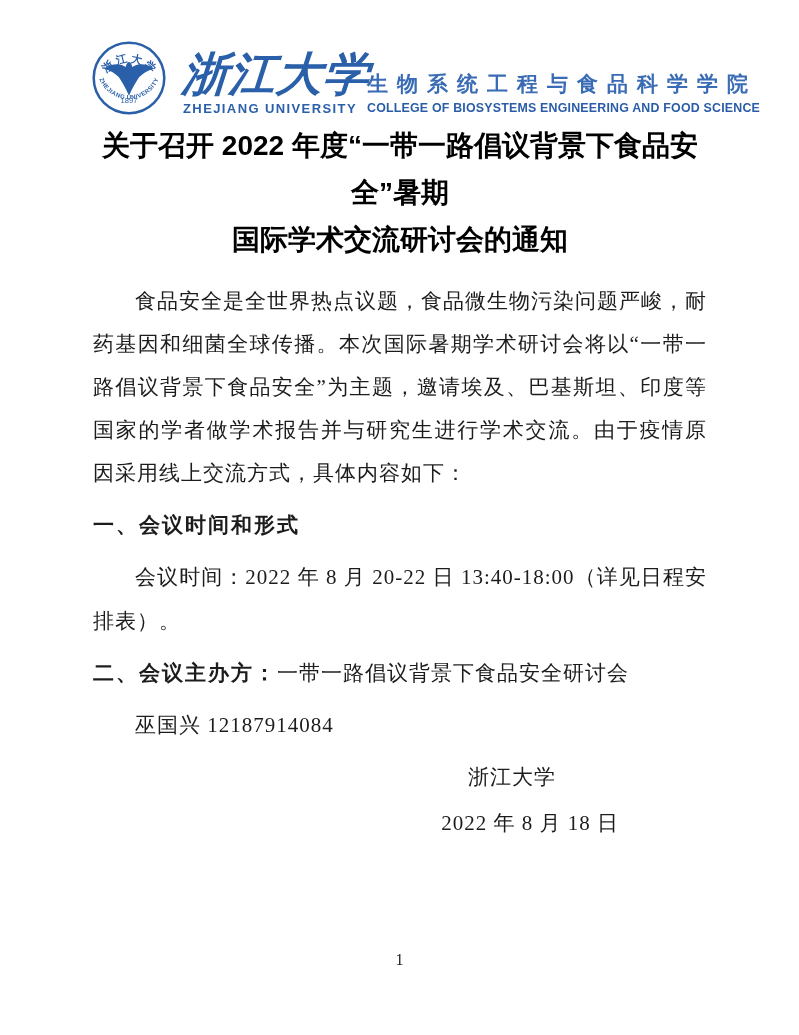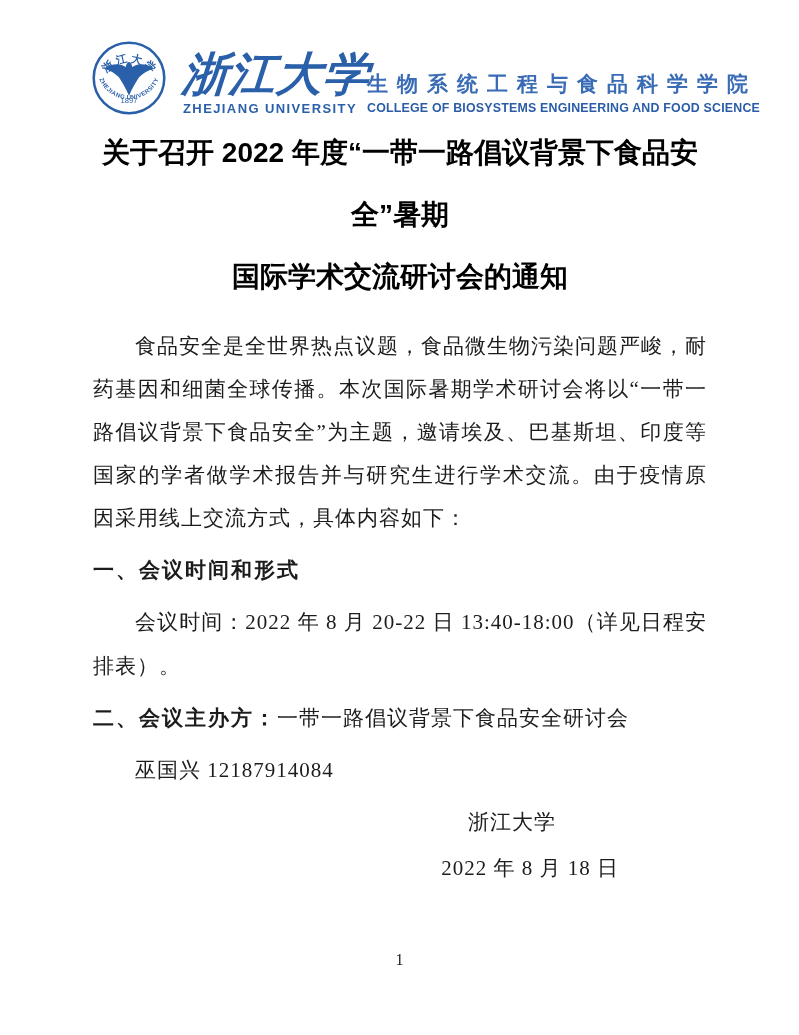--- a/index.html
+++ b/index.html
@@ -68,21 +68,21 @@
     white-space:nowrap;
   }
 
   
   .doc-title{
     margin-top:6px;
     text-align:center;
     font-family:"Liberation Sans","DejaVu Sans",sans-serif;
     font-weight:700;
     font-size:28px;
-    line-height:62px;
+    line-height:47px;
     color:#000;
   }
 
   
   .doc-body{
     margin-top:17px;
     font-size:21px;
     line-height:43px;
     letter-spacing:1px;
     text-align:justify;

